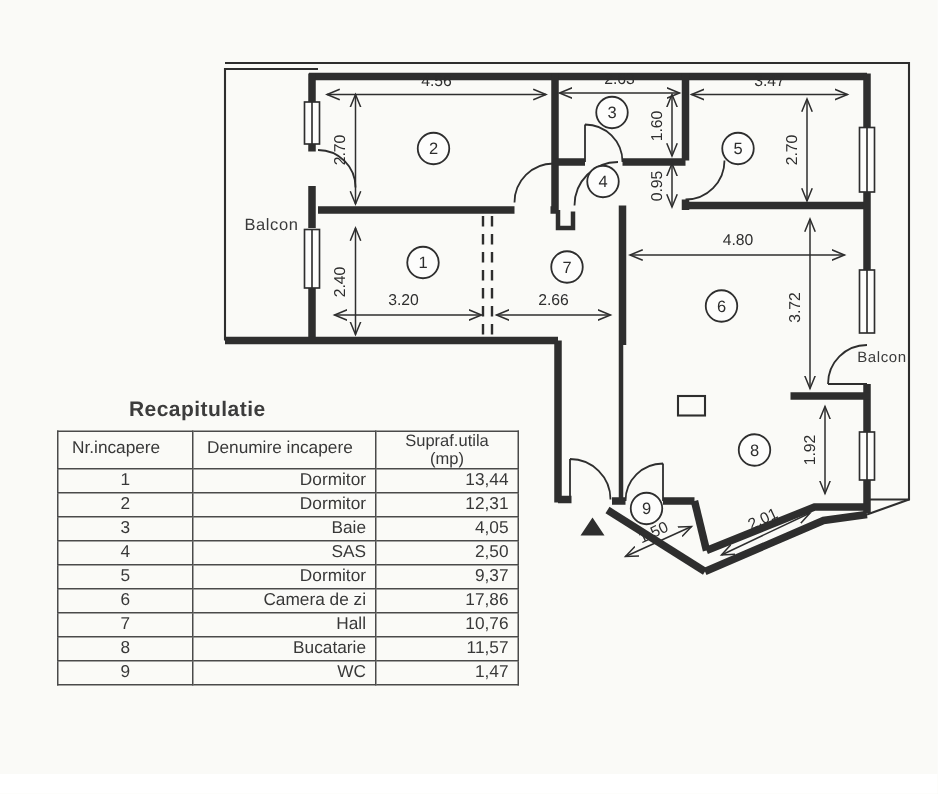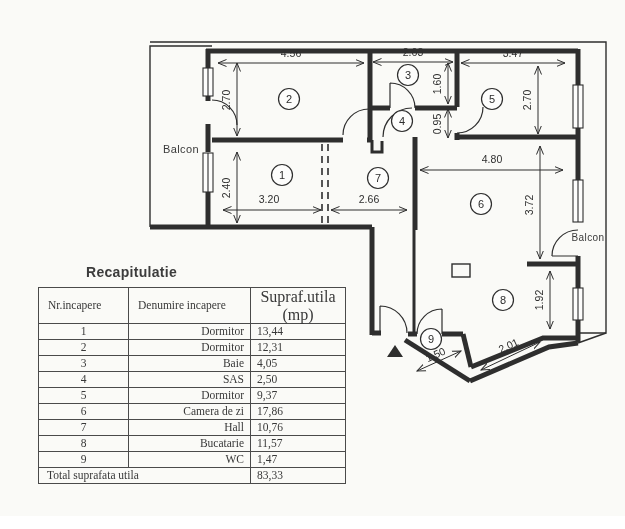--- a/index.html
+++ b/index.html
@@ -23,28 +23,28 @@
   .balcon-lab { font:11px "Liberation Sans", sans-serif; fill:#3a3a3a; text-anchor:middle; letter-spacing:.4px; }
   .balcon-lab.small { font-size:10px; }
   .tri        { fill:var(--ink); }
 
   
   .recap { position:absolute; left:38px; top:264px; width:307px; color:var(--text); }
   .recap-title { margin:0 0 7px 48px; font-size:14px; color:#3c3c3c; letter-spacing:.3px; }
   table.recap-table { width:307px; border-collapse:collapse; table-layout:fixed; }
   .recap-table th, .recap-table td {
     border:1.3px solid var(--tableline); font-size:11.5px; font-weight:400;
-    padding:0 6px; height:16px; line-height:1.15; color:var(--text); background:transparent;font-family:Liberation Serif, serif;
+    padding:0 6px; height:16px; line-height:1.15; color:var(--text); background:transparent;
   }
   .recap-table thead th { height:24px; text-align:left; padding-left:9px; }
-  .recap-table thead th.c-area { text-align:center; padding:0 2px; font-size:16px; }
+  .recap-table thead th.c-area { text-align:center; padding:0 2px; font-size:11px; }
   .recap-table thead th.c-area div { line-height:1.1; }
   td.c-nr   { text-align:center; }
   td.c-name { text-align:right; padding-left:12px;margin-top:25px; }
-  td.c-area { text-align:left; }
+  td.c-area { text-align:right; }
   td.c-sum  { text-align:left; padding-left:8px; }
 </style>
 </head>
 <body>
 
 <div class="page">
 
   <svg class="plan" width="625" height="529" viewBox="0 0 625 529">
     <defs>
       <marker id="arr" markerWidth="10" markerHeight="9" refX="8.5" refY="4.5" orient="auto-start-reverse" markerUnits="userSpaceOnUse">
@@ -282,21 +282,17 @@
           <tr>
             <td class="c-nr">8</td>
             <td class="c-name">Bucatarie</td>
             <td class="c-area">11,57</td>
           </tr>
           <tr>
             <td class="c-nr">9</td>
             <td class="c-name">WC</td>
             <td class="c-area">1,47</td>
           </tr>
-          <tr>
-            <td class="c-sum" colspan="2">Total suprafata utila</td>
-            <td class="c-area">83,33</td>
-          </tr>
         </tbody>
     </table>
   </div>
 
 </div>
 
 </body></html>

